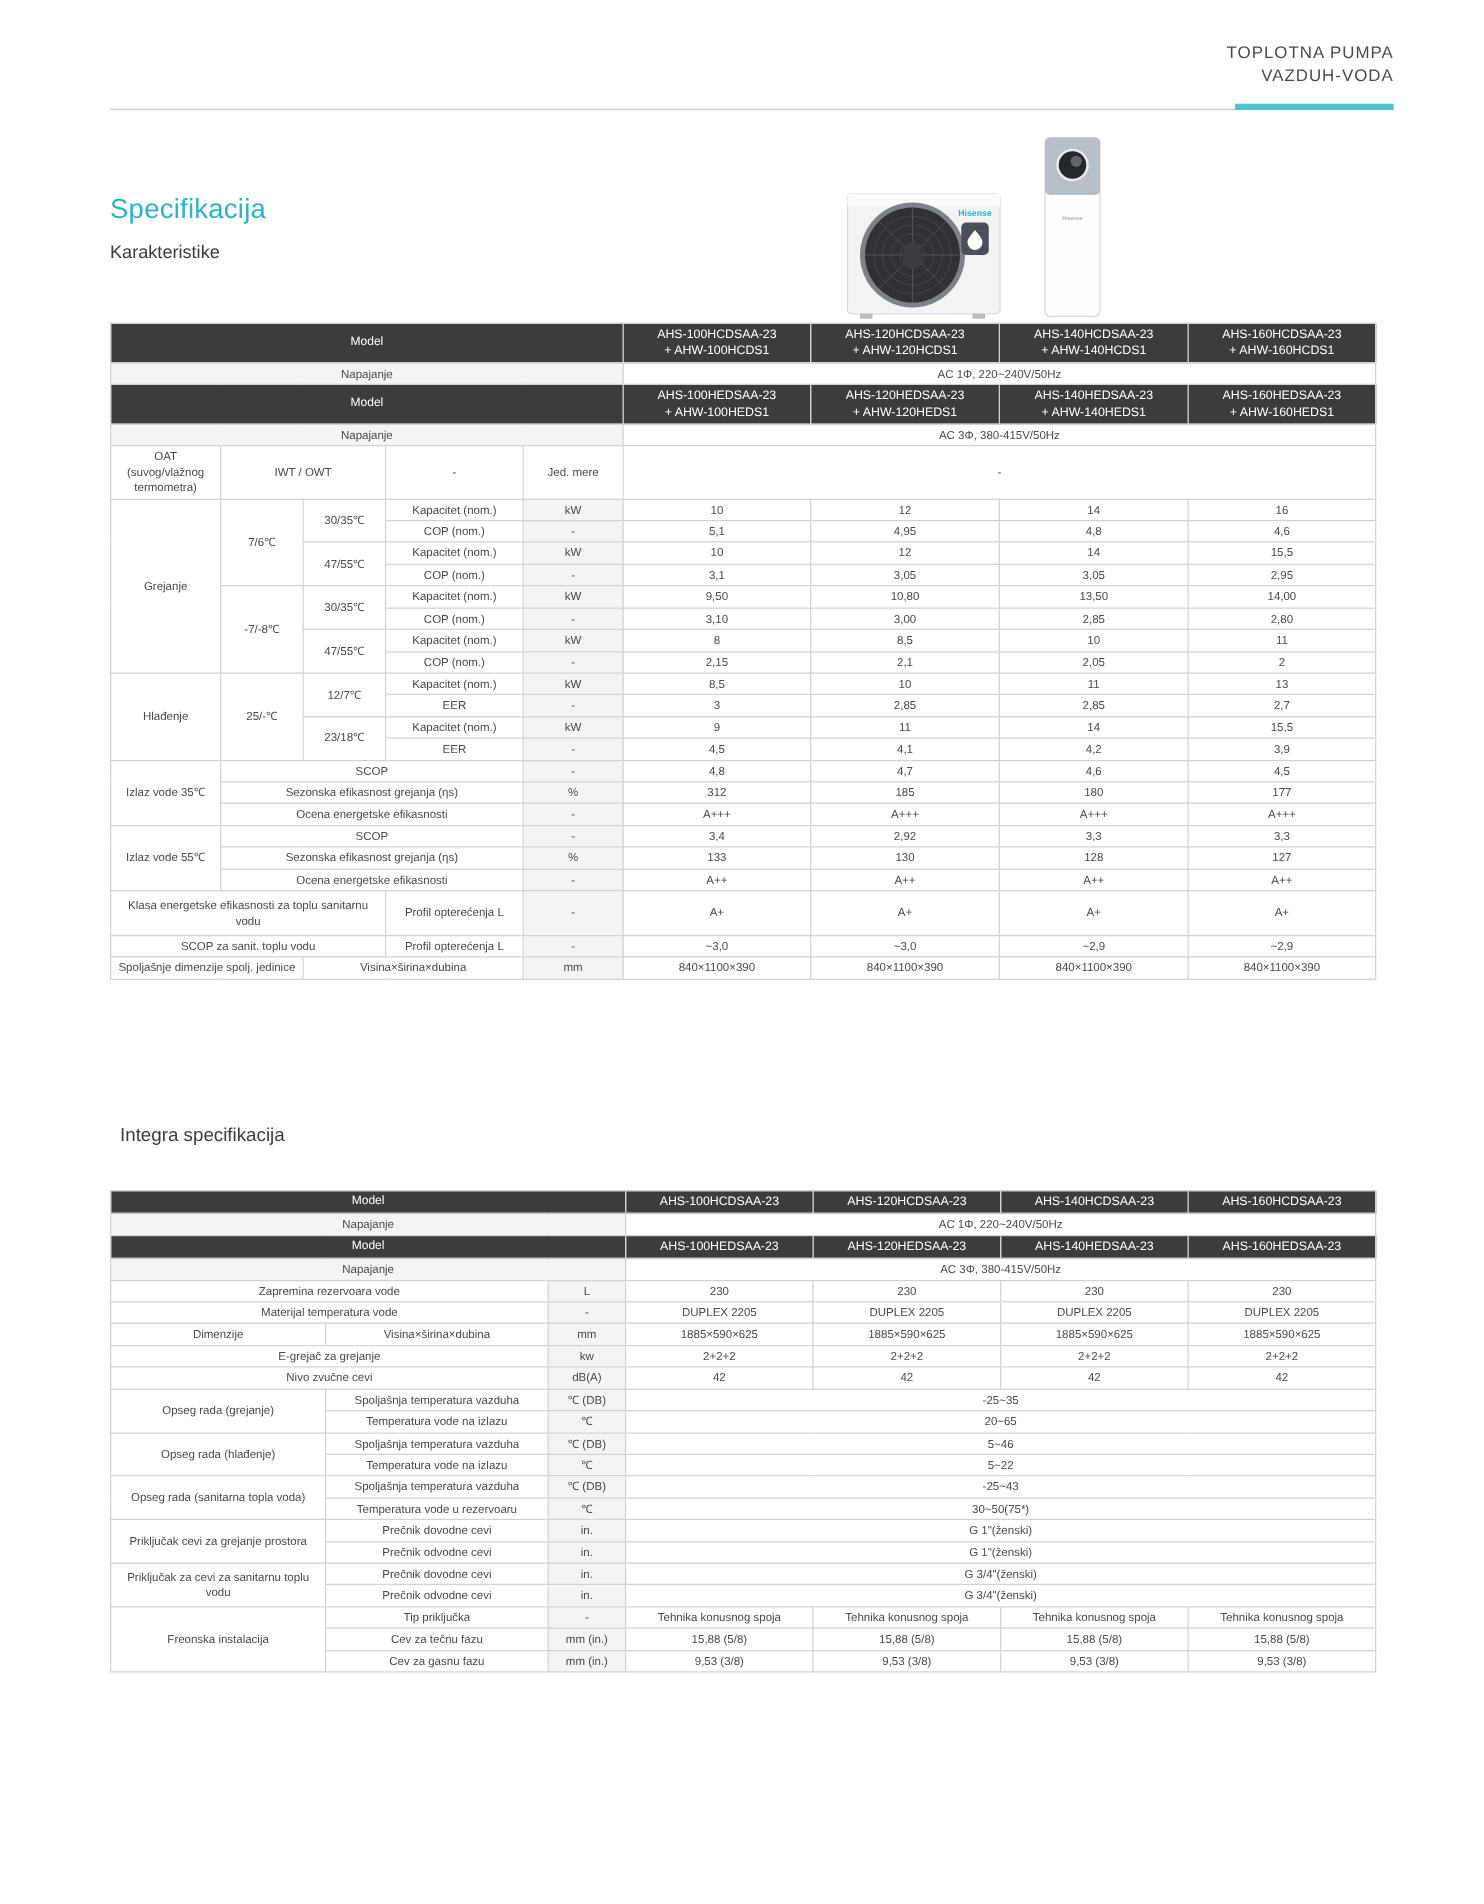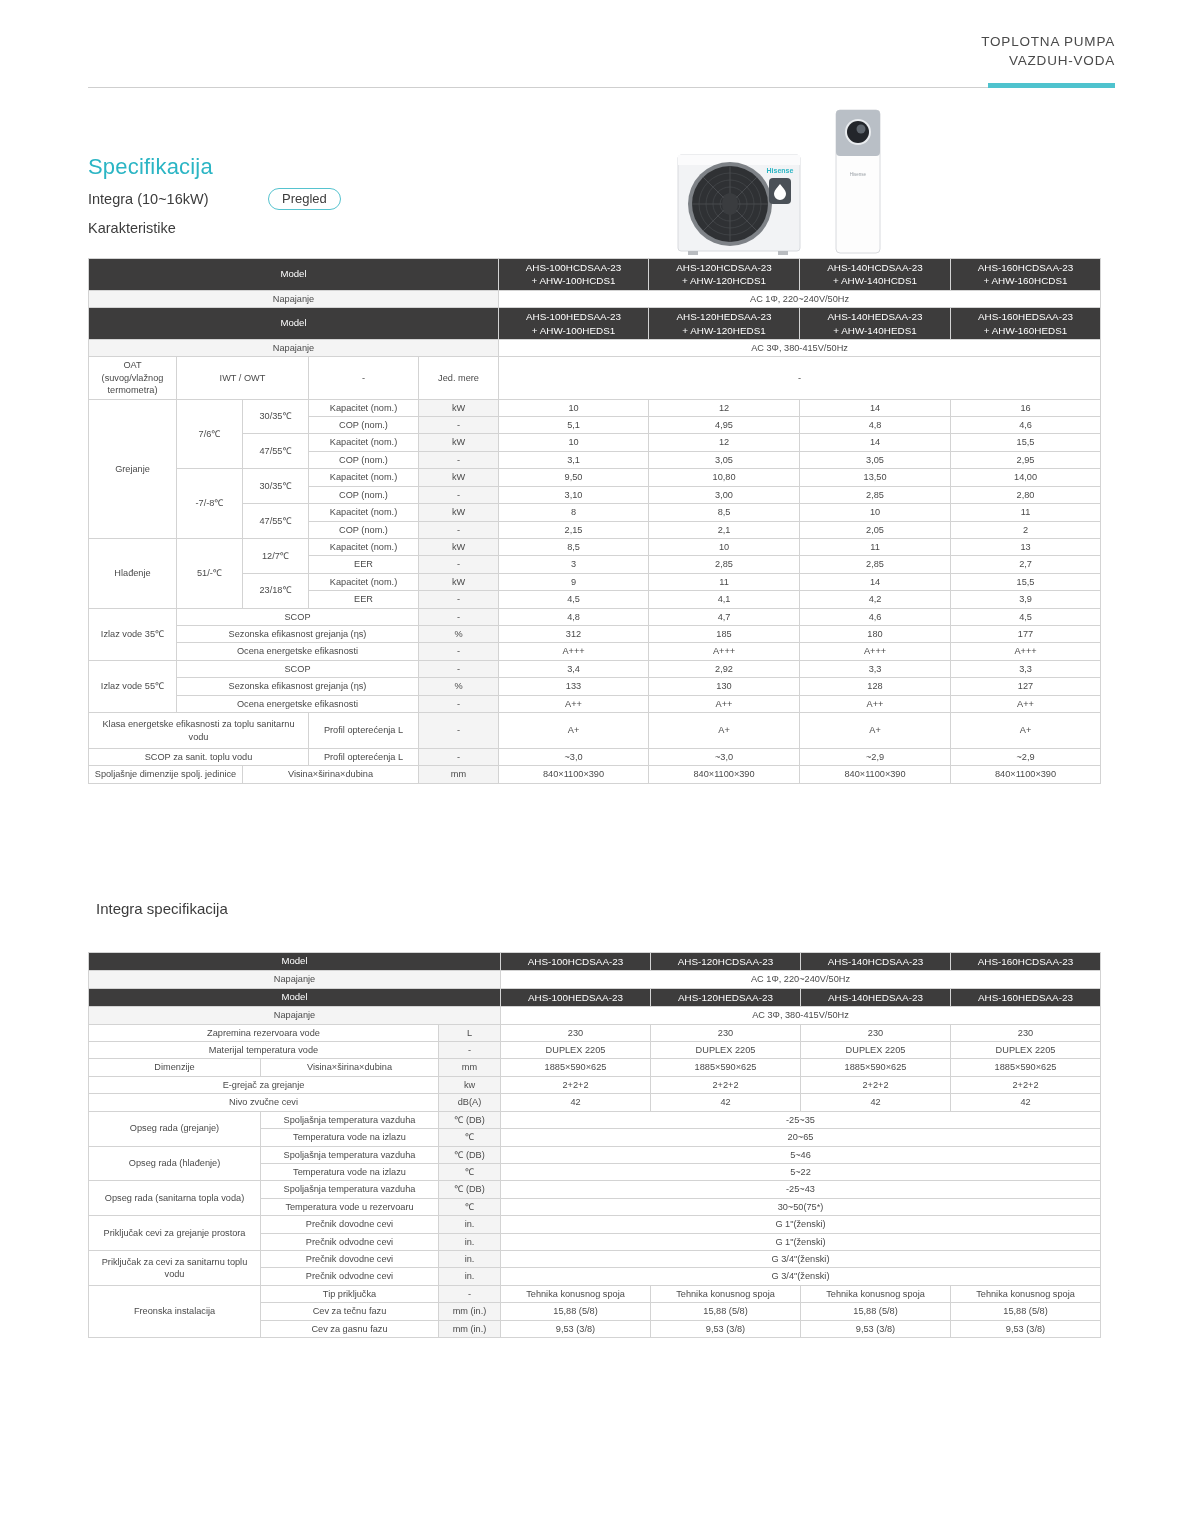--- a/index.html
+++ b/index.html
@@ -155,24 +155,20 @@
     <div>TOPLOTNA PUMPA</div>
     <div>VAZDUH-VODA</div>
   </div>
   <div class="header-rule"></div>
   <div class="header-accent"></div>
 </div>
 
 <div class="spec-title">Specifikacija</div>
 
 <div class="intro">
-  <div class="intro-line">
-    <span class="intro-name">Integra (10~16kW)</span>
-    <span class="pill">Pregled</span>
-  </div>
   <div class="intro-sub">Karakteristike</div>
 </div>
 
 <div class="product-img">
   <svg width="240" height="162" viewBox="0 0 240 162">
 
     <g>
       <rect x="16" y="55" width="122" height="96" rx="3" fill="#f2f3f5" stroke="#d8dade" stroke-width="1"></rect>
       <rect x="16" y="55" width="122" height="10" fill="#fbfbfc"></rect>
       <circle cx="68" cy="104" r="42" fill="#7e8287"></circle>
@@ -326,21 +322,21 @@
       <td>COP (nom.)</td>
       <td class="shade">-</td>
       <td>2,15</td>
       <td>2,1</td>
       <td>2,05</td>
       <td>2</td>
     </tr>
 
     <tr>
       <td rowspan="4">Hlađenje</td>
-      <td rowspan="4">51/-℃</td>
+      <td rowspan="4">25/-℃</td>
       <td rowspan="2">12/7℃</td>
       <td>Kapacitet (nom.)</td>
       <td class="shade">kW</td>
       <td>8,5</td>
       <td>10</td>
       <td>11</td>
       <td>13</td>
     </tr>
     <tr>
       <td>EER</td>

